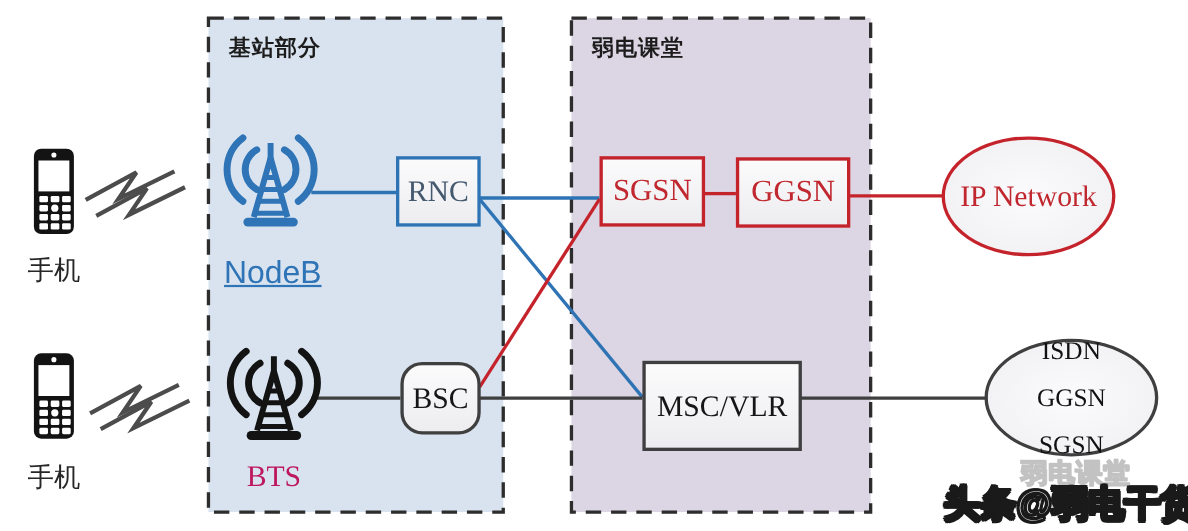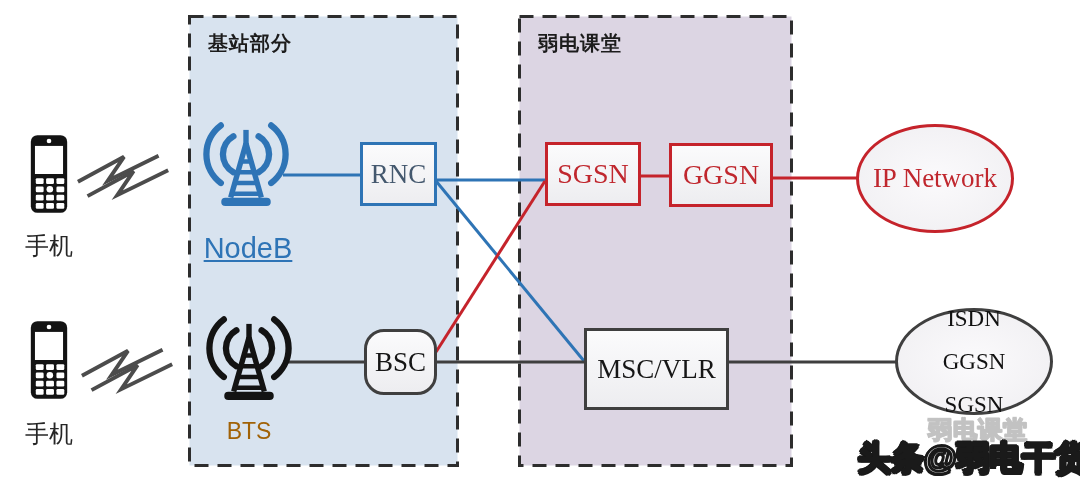--- a/index.html
+++ b/index.html
@@ -31,21 +31,21 @@
   }
   .ellipse.red-ellipse{border:3px solid var(--red,#c5232b);color:#c0272e;font-size:27px;}
   .ellipse.dark-ellipse{border:3px solid var(--dark,#3f3f3f);color:#111;font-size:23px;line-height:27px;}
   .caption-red{
     position:absolute;color:#d23a3a;font-size:20px;font-weight:bold;text-align:center;
   }
   
   .dev-label{position:absolute;text-align:center;margin-top:12px;}
   .lbl-phone{color:#262626;font-size:24px;width:80px;}
   .lbl-nodeb{color:#2e74b6;font-size:29px;width:110px;text-decoration:underline;}
-  .lbl-bts{color:#a16207;font-size:23px;width:90px;}
+  .lbl-bts{color:#be185d;font-size:27px;width:90px;font-family:Liberation Serif, serif;}
   
   .icon{position:absolute;}
   .blue-ic{color:#2e74b6;}
   .dark-ic{color:#131313;}
   .zig{color:#4c4c4c;}
   
   .wm-faint{
     position:absolute;left:928px;top:414px;font-size:24px;font-weight:bold;color:#ffffff;
     -webkit-text-stroke:1.5px #9a9a9a;
     text-shadow:1px 0 #b5b5b5,-1px 0 #b5b5b5,0 1px #b5b5b5,0 -1px #b5b5b5;

